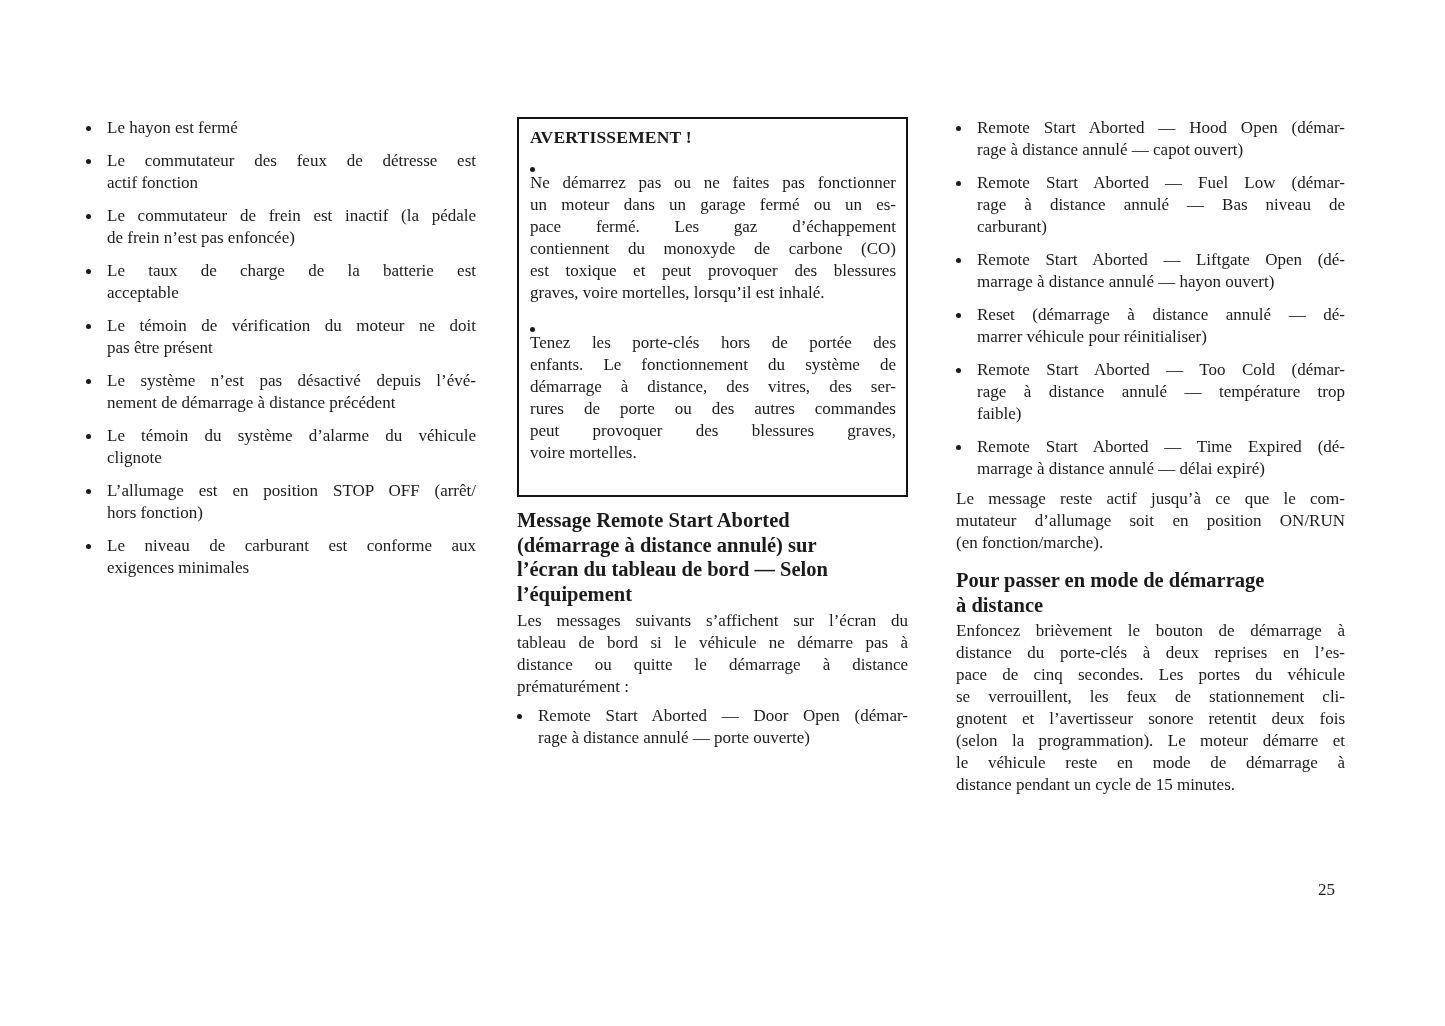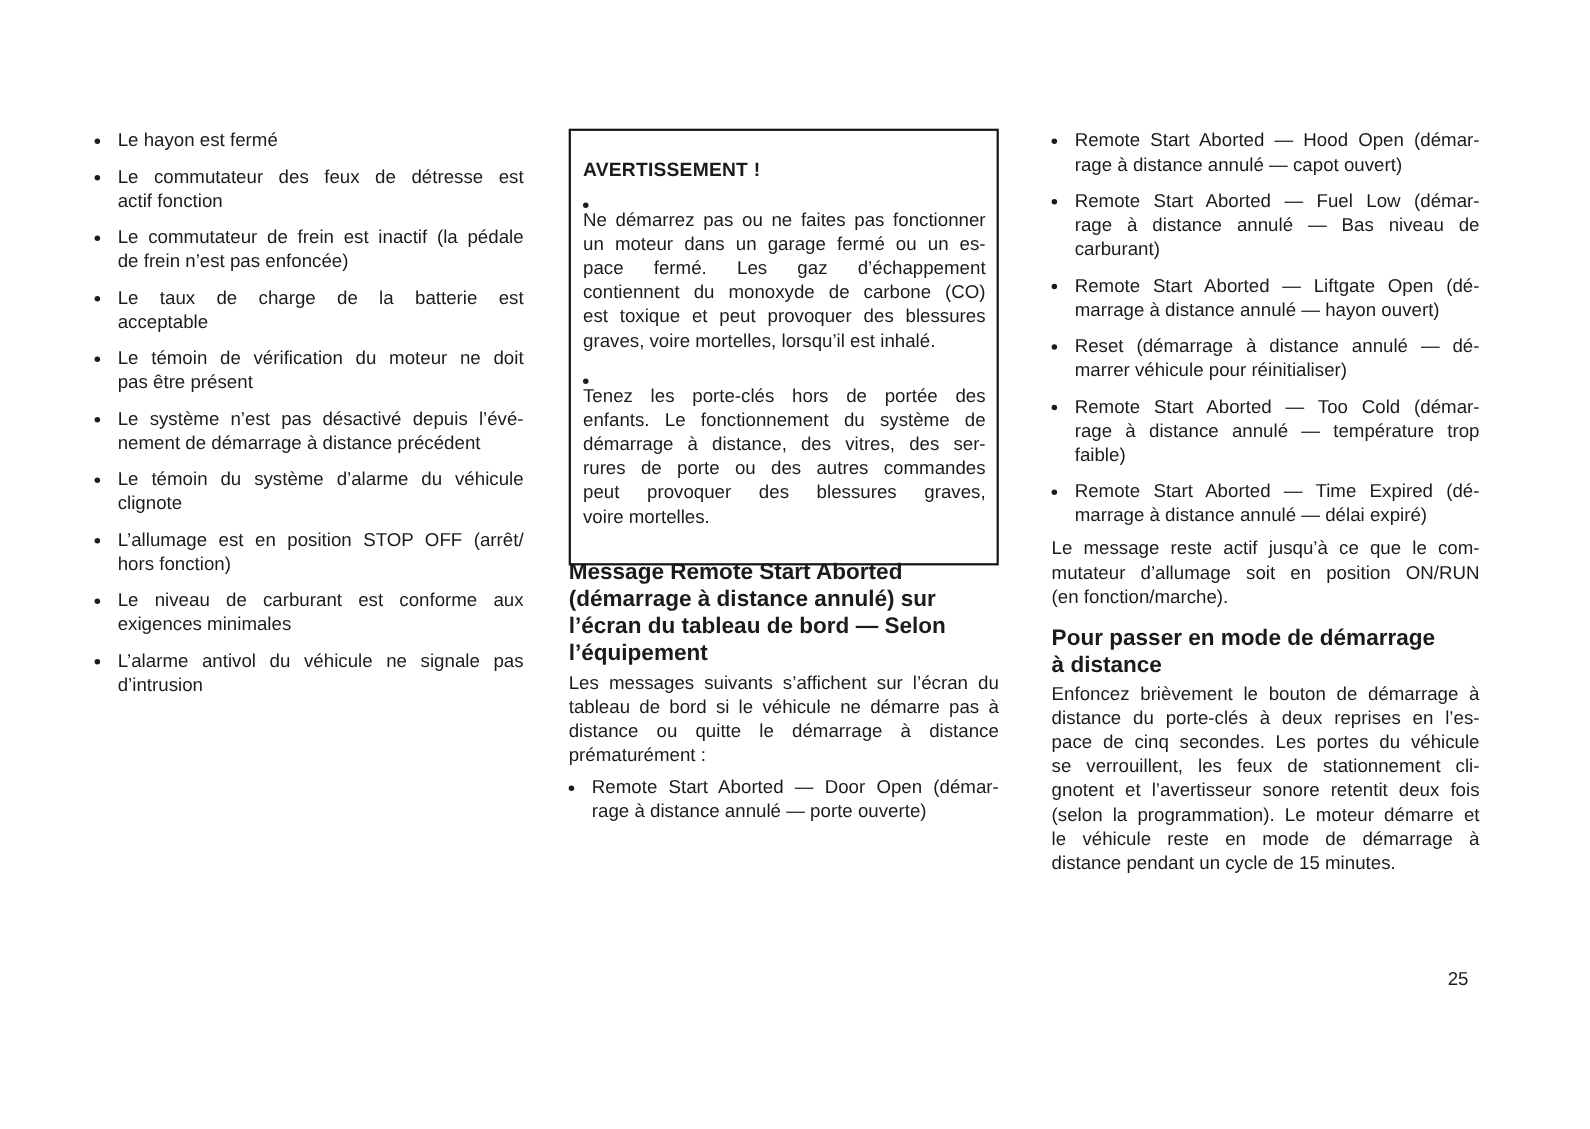--- a/index.html
+++ b/index.html
@@ -1,25 +1,25 @@
 <!DOCTYPE html>
 <html lang="fr"><head>
 <meta charset="utf-8">
 <style>
   html,body { margin:0; padding:0; background:#ffffff; }
   .page {
     position:relative; width:1445px; height:1026px; background:#ffffff;
-    font-family:Liberation Sans, sans-serif;
+    font-family:Liberation Serif, serif;
     color:#1b1b1b; font-size:17px; line-height:22px; overflow:hidden;
   }
   .abs { position:absolute; }
   #col1 { left:86px;  top:117px; width:390px; }
   #warnbox {
     left:517px; top:117px; width:391px; box-sizing:border-box;
-    border:2px solid #141414; padding:23px 10px 17px 11px; background:#ffffff;
+    border:2px solid #141414; padding:6px 10px 17px 11px; background:#ffffff;
   }
   #col2rest { left:517px; top:508px; width:391px; }
   #col3 { left:956px; top:117px; width:389px; }
   #pagenum { left:1245px; top:879px; width:90px; text-align:right; }
 
   .bullet { display:flex; margin-bottom:11px; }
   .bullet:last-child { margin-bottom:0; }
   .dot { flex:none; width:21px; }
   #warnbox .dot { width:17px; }
   .dot::before {
@@ -102,27 +102,20 @@
           <div class="ln">hors fonction)</div>
         </div>
     </div>
     <div class="bullet">
       <span class="dot"></span>
       <div class="btext just">
           <div class="ln">Le niveau de carburant est conforme aux</div>
           <div class="ln">exigences minimales</div>
         </div>
     </div>
-    <div class="bullet">
-      <span class="dot"></span>
-      <div class="btext just">
-          <div class="ln">L’alarme antivol du véhicule ne signale pas</div>
-          <div class="ln">d’intrusion</div>
-        </div>
-    </div>
   </div>
 
   <div id="warnbox" class="abs">
     <div class="warn-title">AVERTISSEMENT !</div>
     <div class="bullet">
       <span class="dot"></span>
       <div class="btext just">
           <div class="ln">Ne démarrez pas ou ne faites pas fonctionner</div>
           <div class="ln">un moteur dans un garage fermé ou un es-</div>
           <div class="ln">pace fermé. Les gaz d’échappement</div>

